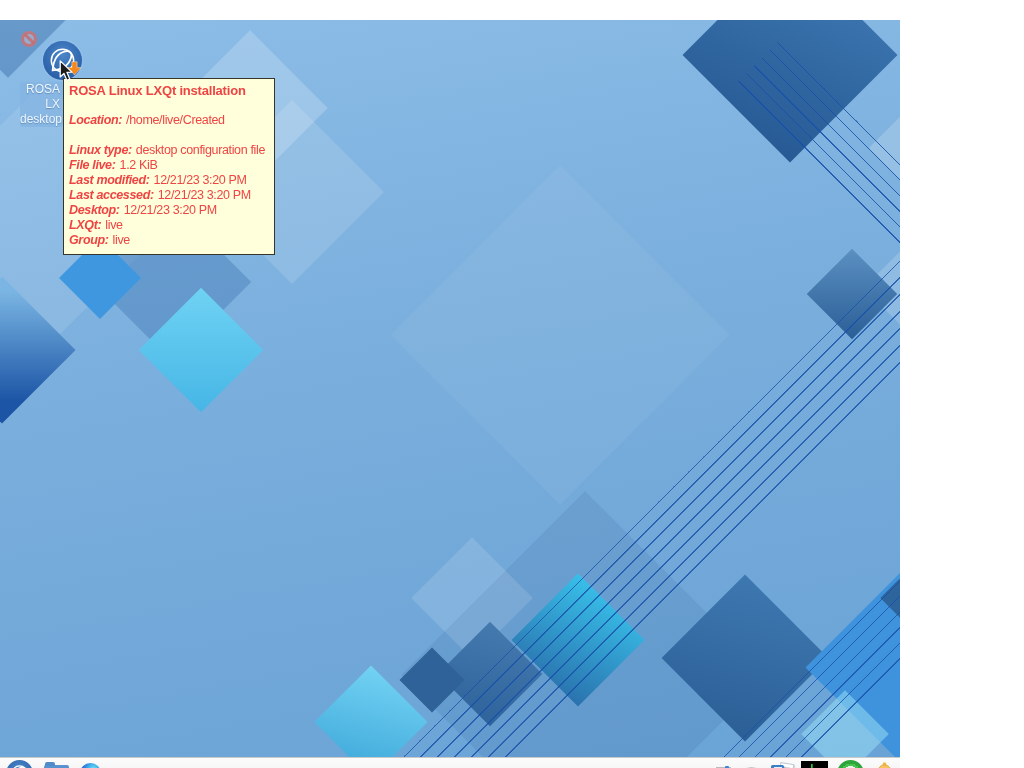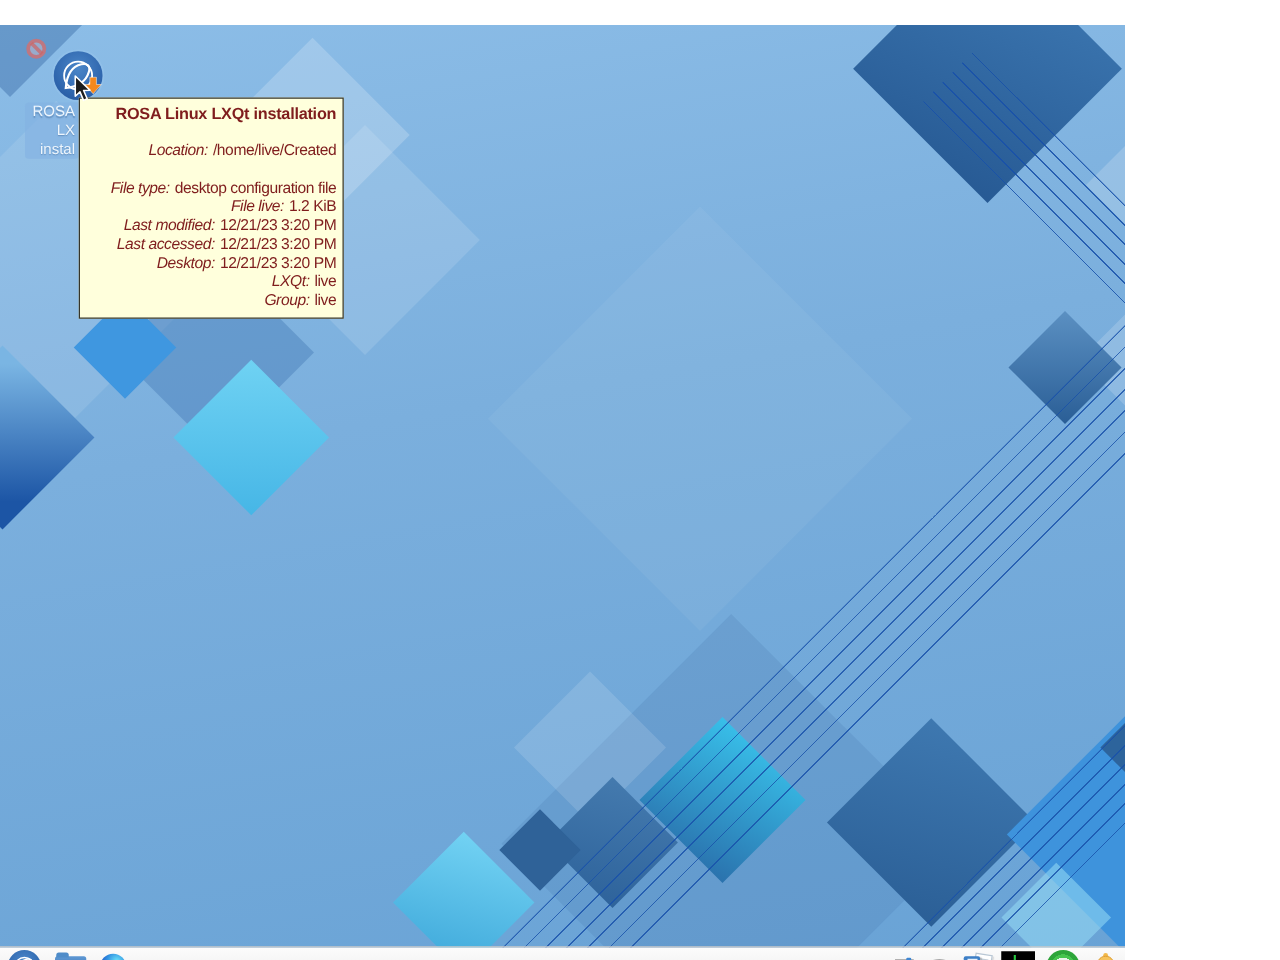--- a/index.html
+++ b/index.html
@@ -55,25 +55,25 @@
     background:radial-gradient(circle at 50% 35%,#4b86c8 0%,#2f66ae 62%,#24539b 100%);
     box-shadow:0 0 0 1.5px rgba(150,195,235,.55);display:flex;align-items:center;justify-content:center;}
   .arrow-emblem{position:absolute;left:67px;top:41px;}
   .icon-label{position:absolute;left:20px;top:62px;width:43px;height:45px;border-radius:3px;
     background:rgba(130,178,226,.62);color:#eef6fd;font-size:12px;line-height:15px;
     text-align:right;padding:0 3px 0 0;box-sizing:border-box;overflow:hidden;text-shadow:0 1px 1px rgba(40,80,130,.4);}
   .cursor{position:absolute;left:59px;top:40px;z-index:60;}
 
   
   .tooltip{position:absolute;left:63px;top:58px;width:212px;box-sizing:border-box;z-index:40;
-    background:#ffffdc;border:1px solid #35352a;padding:4px 5px 6px 5px;color:#7f1d1d;text-align:right;}
+    background:#ffffdc;border:1px solid #35352a;padding:4px 5px 6px 5px;color:#ef4444;}
   .tt-title{font-size:13px;font-weight:bold;letter-spacing:-0.2px;margin-bottom:15px;white-space:nowrap;}
   .tt-row{font-size:12.5px;line-height:15px;letter-spacing:-0.35px;white-space:nowrap;}
   .tt-row.gap{margin-bottom:15px;}
-  .tt-label{font-style:italic;margin-right:4px;}
+  .tt-label{font-style:italic;margin-right:4px;font-weight:bold;}
 
   
   .taskbar{position:absolute;left:0;bottom:0;width:1024px;height:31px;z-index:80;
     background:linear-gradient(#fcfcfc,#ebebeb);border-top:1px solid #c9c9c9;box-sizing:border-box;
     display:flex;align-items:center;padding:0 8px 0 6px;}
   .launchers{display:flex;align-items:center;gap:11px;}
   .tray{display:flex;align-items:center;gap:9px;margin-left:auto;}
   .tb-btn{border:none;background:transparent;padding:0;margin:0;display:flex;align-items:center;justify-content:center;cursor:default;}
   .menu-circle{width:27px;height:27px;border-radius:50%;
     background:radial-gradient(circle at 50% 35%,#4c88cc 0%,#2f67ad 65%,#285c9f 100%);
@@ -142,31 +142,31 @@
       </svg>
     </span>
     <span class="arrow-emblem">
       <svg width="15" height="15" viewBox="0 0 16 16">
         <path d="M5.2 0.8 h5.6 v6.2 h4.2 L8 15 L0.9 7 h4.3 Z" fill="#f5881c" stroke="rgba(255,255,255,0.55)" stroke-width="0.8"></path>
       </svg>
     </span>
     <div class="icon-label">
       <div>ROSA</div>
       <div>LX</div>
-      <div>instal</div>
+      <div>desktop</div>
     </div>
   </div>
 
   <div class="tooltip">
     <div class="tt-title">ROSA Linux LXQt installation</div>
     <div class="tt-row gap">
       <span class="tt-label">Location:</span><span>/home/live/Created</span>
     </div>
     <div class="tt-row">
-      <span class="tt-label">File type:</span><span>desktop configuration file</span>
+      <span class="tt-label">Linux type:</span><span>desktop configuration file</span>
     </div>
     <div class="tt-row">
       <span class="tt-label">File live:</span><span>1.2 KiB</span>
     </div>
     <div class="tt-row">
       <span class="tt-label">Last modified:</span><span>12/21/23 3:20 PM</span>
     </div>
     <div class="tt-row">
       <span class="tt-label">Last accessed:</span><span>12/21/23 3:20 PM</span>
     </div>

